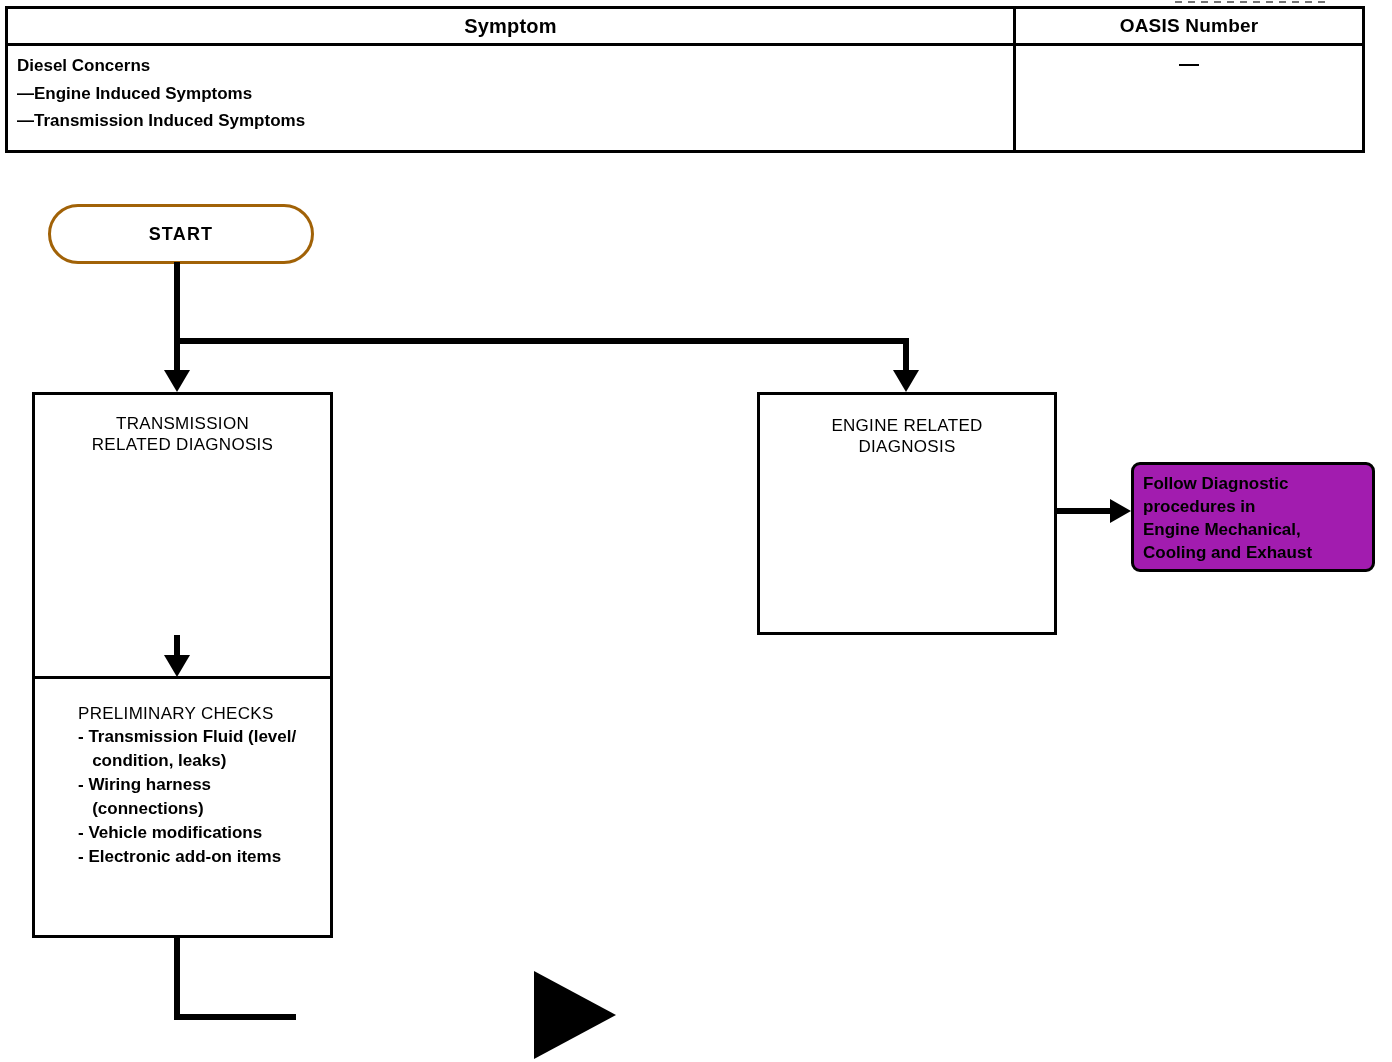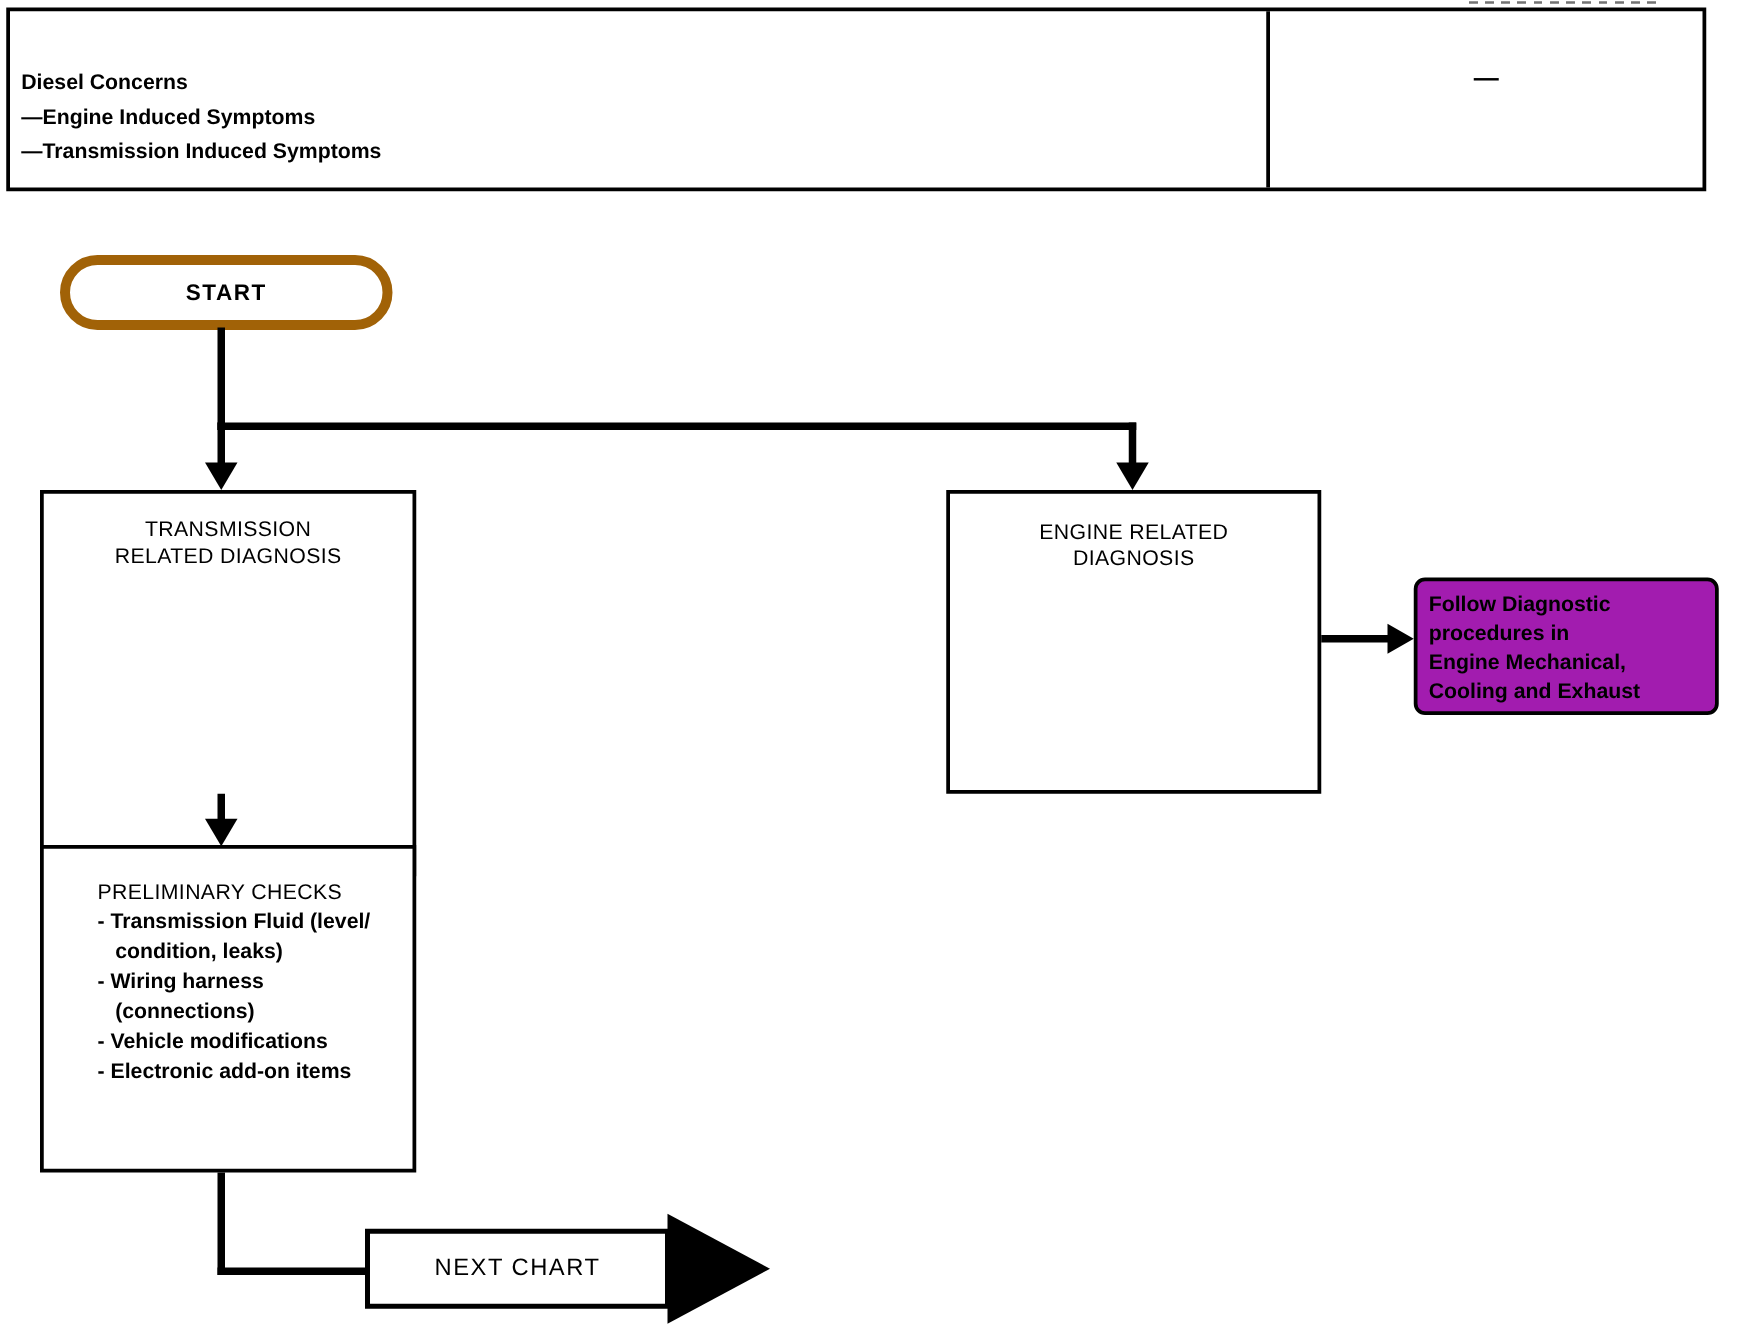--- a/index.html
+++ b/index.html
@@ -60,21 +60,21 @@
   .node-box{
     position:absolute;border:3px solid #000;background:#fff;box-sizing:border-box;
   }
   .node-label{
     position:absolute;left:0;right:0;
     text-align:center;
     font-size:17px;font-weight:normal;line-height:21px;
     letter-spacing:.3px;
   }
   .stadium{
-    position:absolute;border:8px solid #a16207;border-radius:999px;background:#fff;
+    position:absolute;border:3px solid #a16207;border-radius:999px;background:#fff;
     box-sizing:border-box;
     display:flex;align-items:center;justify-content:center;
     font-size:18px;font-weight:bold;letter-spacing:1.2px;
   }
   .rounded-note{
     position:absolute;border:3px solid #000;border-radius:9px;background:#a21caf;
     box-sizing:border-box;padding:7px 9px;
   }
   .note-line{font-size:17px;font-weight:bold;line-height:23px;white-space:nowrap;}
 
@@ -116,20 +116,24 @@
 </style>
 </head>
 <body>
 
 <div id="canvas">
 
   <div class="scan-artifact"></div>
 
   <div class="sym-table">
 
+    <div class="sym-head">
+      <div class="sym-head-symptom">Symptom</div>
+      <div class="sym-head-oasis">OASIS Number</div>
+    </div>
 
     <div class="sym-vdiv"></div>
 
     <div class="sym-body-left">
       <div class="sym-title">Diesel Concerns</div>
       <div class="sym-item">—Engine Induced Symptoms</div>
       <div class="sym-item">—Transmission Induced Symptoms</div>
     </div>
 
     <div class="sym-body-right">
@@ -182,18 +186,15 @@
       <div class="prelim-item">- Wiring harness</div>
       <div class="prelim-item">   (connections)</div>
       <div class="prelim-item">- Vehicle modifications</div>
       <div class="prelim-item">- Electronic add-on items</div>
     </div>
   </div>
 
   <div class="ln-v" style="left:174px;top:938px;height:82px;"></div>
   <div class="ln-h" style="left:174px;top:1014px;width:122px;"></div>
 
-  <div class="nextchart-box" style="left:292px;top:983px;width:244px;height:64px;">
-    <span>NEXT CHART</span>
-  </div>
   <div class="nextchart-head" style="left:534px;top:971px;"></div>
 
 </div>
 
 </body></html>

